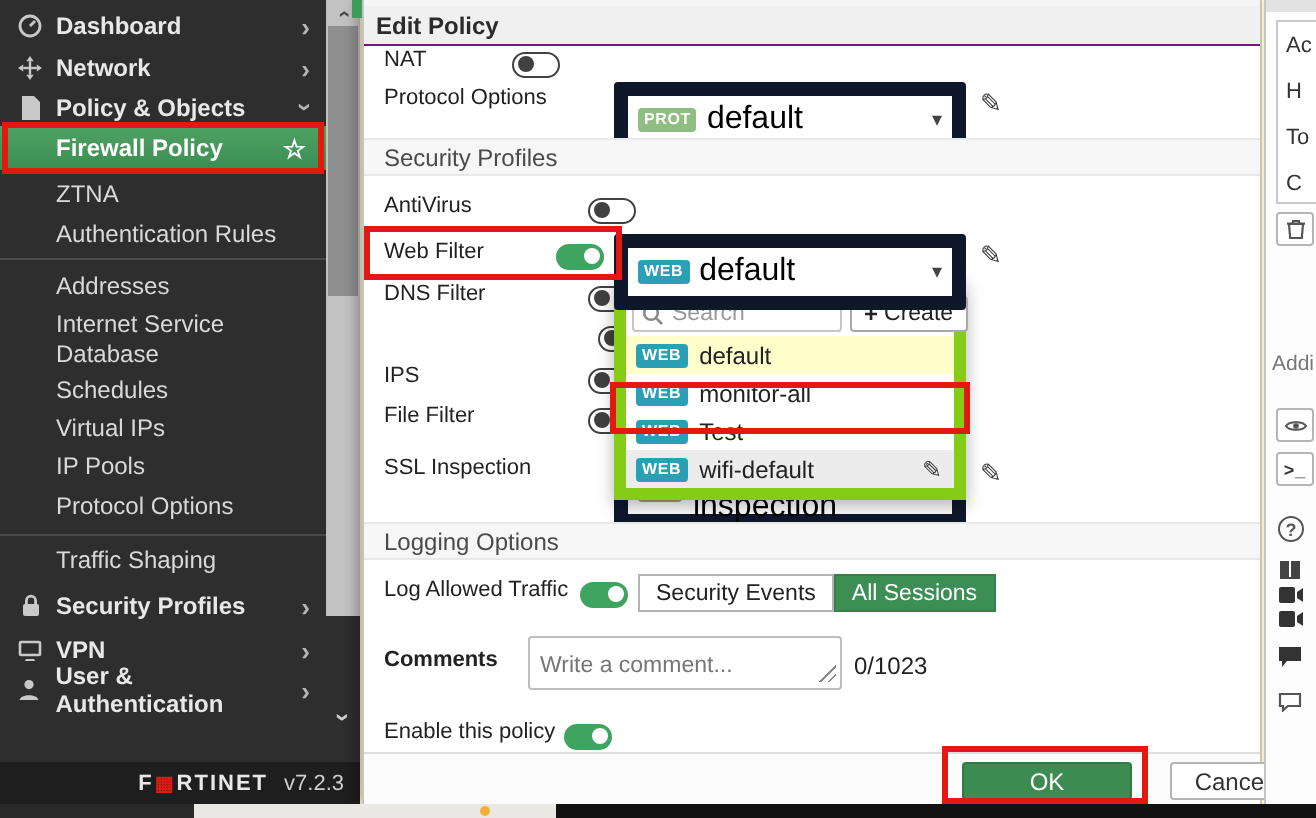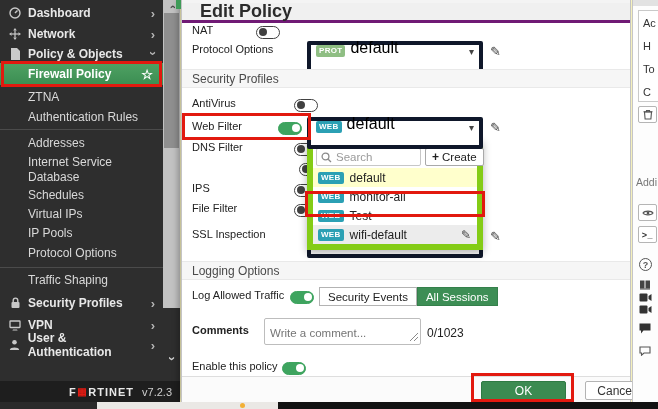--- a/index.html
+++ b/index.html
@@ -31,32 +31,32 @@
   .logo .o { color:#e01b13; font-size:10px; margin:0 0.5px; }
   .version { color:#cfcfcf; font-size:11px; }
 
   
   .redbox { position:absolute; border:3px solid #e2190f; pointer-events:none; z-index:30; }
 
   
   .main { position:absolute; left:181px; top:0; width:450px; height:402px; background:#fff; border-left:1px solid #c4c4c4; border-right:1px solid #c4c4c4; box-shadow:-3px 0 6px rgba(0,0,0,.28); }
   .green-sliver { position:absolute; left:176px; top:0; width:5px; height:9px; background:#3f9b58; z-index:5; }
   .main-topline { position:absolute; left:0; top:0; width:100%; height:3px; background:#f4f4f4; }
-  .main-header { position:absolute; left:0; top:3px; width:100%; height:20px; background:#f0f0f0; border-bottom:3px solid #701a75; display:flex; align-items:center; padding-left:18px; font-size:18px; font-weight:700; color:#2b2b2b; }
+  .main-header { position:absolute; left:0; top:3px; width:100%; height:20px; background:#f0f0f0; border-bottom:1px solid #701a75; display:flex; align-items:center; padding-left:6px; font-size:12px; font-weight:700; color:#2b2b2b; }
   .row { position:absolute; left:10px; font-size:11px; color:#222; display:flex; align-items:center;text-align:right; }
   .sec-header { position:absolute; left:0; width:100%; height:19px; background:#f6f6f6; border-top:1px solid #e9e9e9; border-bottom:1px solid #e9e9e9; display:flex; align-items:center; padding-left:10px; font-size:12px; color:#4a4a4a; }
 
   
   .tog { position:absolute; width:24px; height:13px; border-radius:7px; border:1.5px solid #414141; background:#fff; cursor:pointer; }
   .tog::after { content:''; position:absolute; width:8px; height:8px; border-radius:50%; background:#414141; top:1px; left:1.5px; }
   .tog.on { background:#3ea45f; border-color:#3ea45f; }
   .tog.on::after { background:#fff; left:auto; right:1.5px; }
 
   
-  .select { position:absolute; left:125px; width:176px; height:21px; border:4px solid #0f172a; border-radius:2px; background:#fff; display:flex; align-items:flex-end; padding:12px 5px; gap:5px; cursor:pointer; }
+  .select { position:absolute; left:125px; width:176px; height:21px; border:7px solid #0f172a; border-radius:2px; background:#fff; display:flex; align-items:center; padding:12px 5px; gap:5px; cursor:pointer; }
   .select .caret { margin-left:auto; color:#444; font-size:10px; }
   .badge { font-size:8px; font-weight:700; color:#fff; padding:2px 3px; border-radius:2px; letter-spacing:.3px; line-height:1; }
   .b-prot { background:#8fbe83; }
   .b-web { background:#2ba0b4; }
   .b-ssl { background:#b49a66; }
   .pencil { position:absolute; left:308px; font-size:13px; color:#3c3c3c; cursor:pointer; }
 
   
   .dd-panel { position:absolute; left:125px; top:139px; width:176px; background:#fff; border:6px solid #84cc16; box-shadow:0 3px 8px rgba(0,0,0,.3); z-index:20; }
   .dd-toprow { display:flex; gap:4px; padding:3px 3px 2px 3px; }

